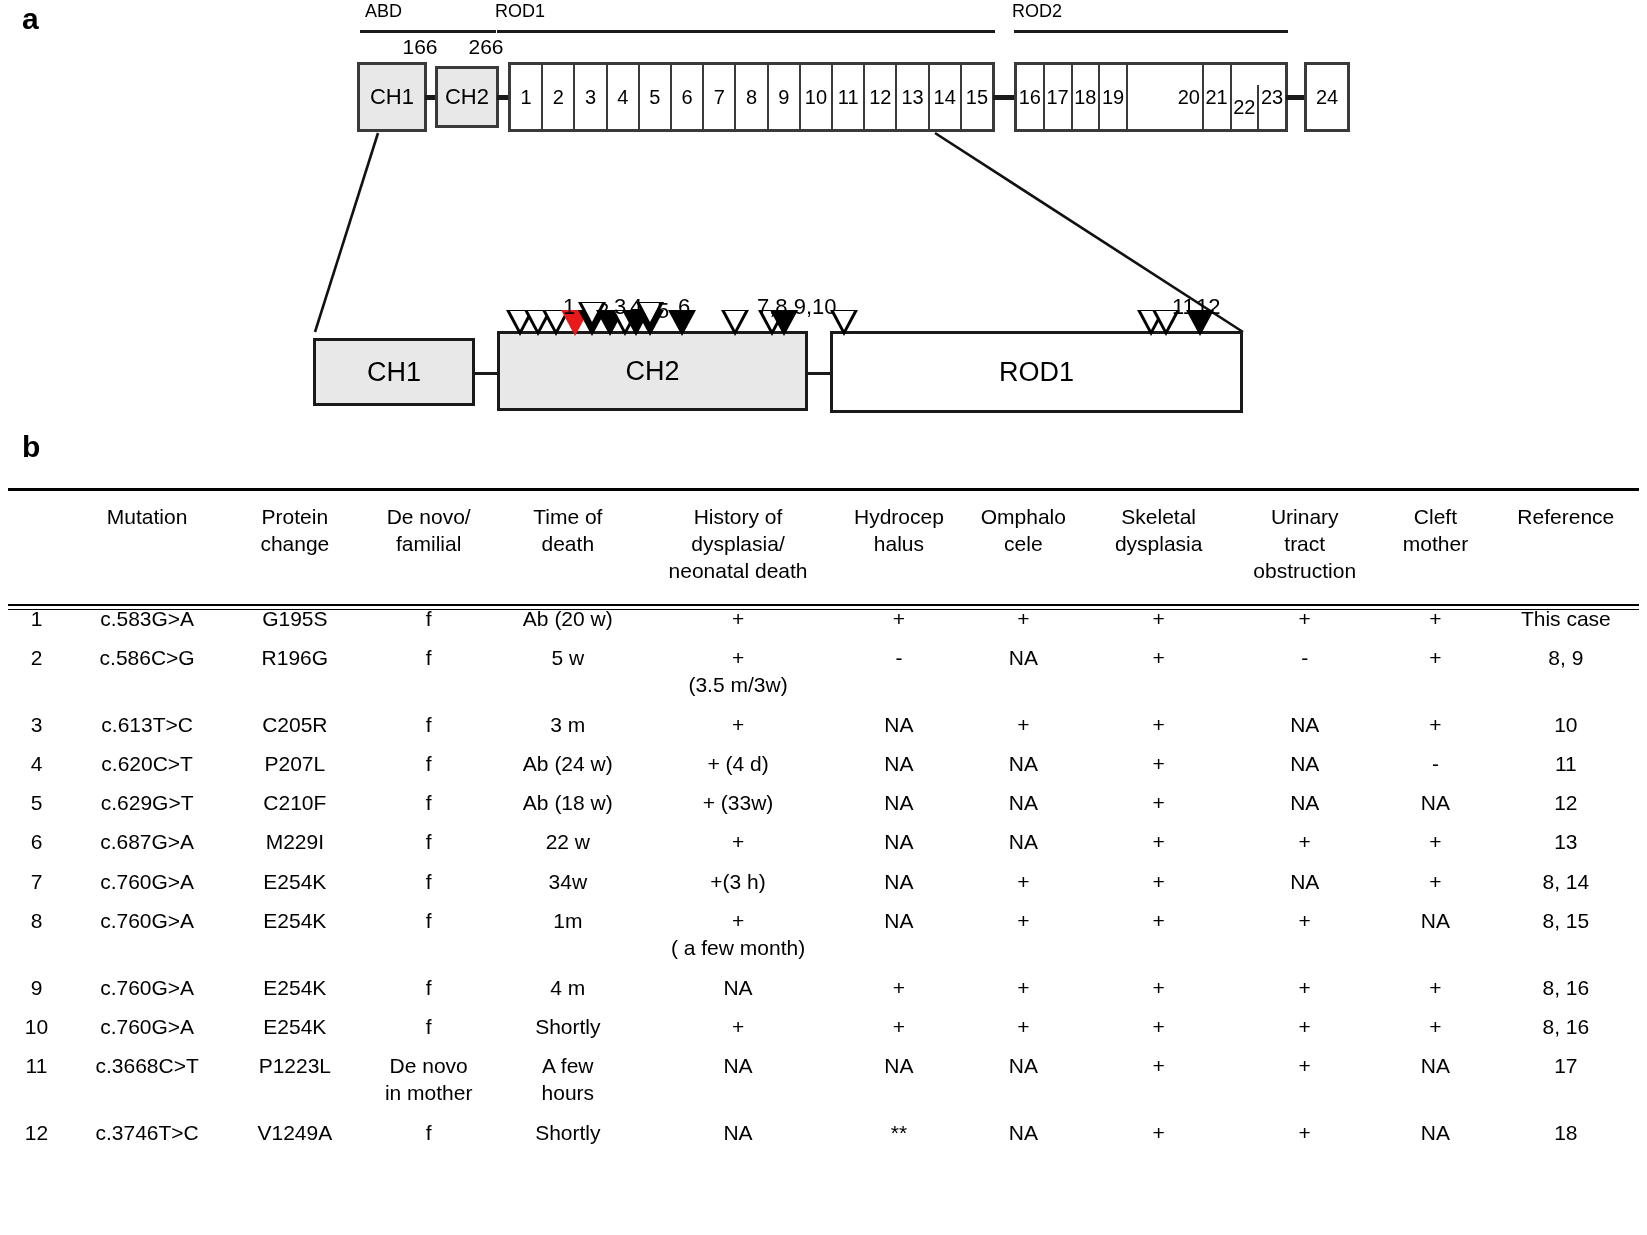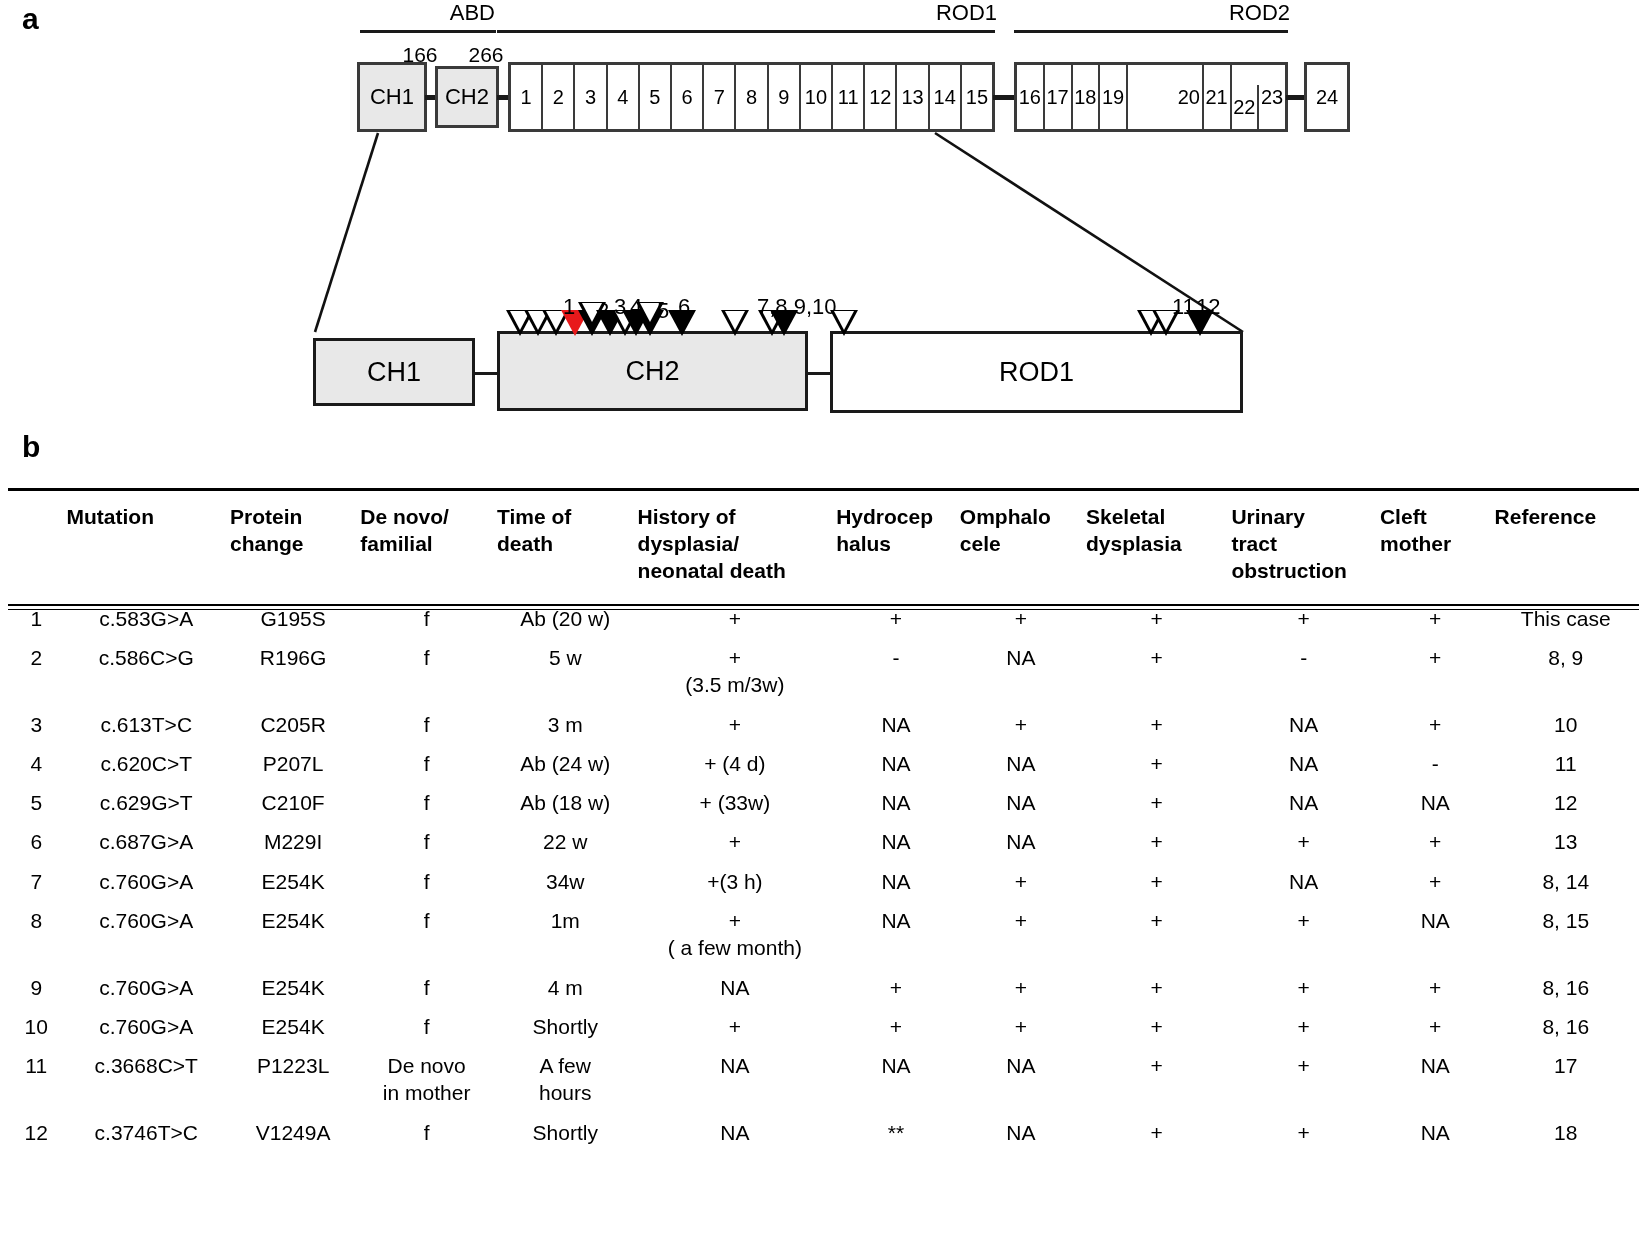--- a/index.html
+++ b/index.html
@@ -4,23 +4,23 @@
 <style>
   html,body{margin:0;padding:0;background:#fff;}
   body{
     width:1647px;height:1235px;position:relative;overflow:hidden;
     font-family:"Liberation Sans","DejaVu Sans",sans-serif;
     color:#000;
   }
   .panel-letter{position:absolute;font-size:30px;font-weight:bold;line-height:1;}
   
   #panel-a{position:absolute;left:0;top:0;width:1647px;height:470px;}
-  .dom-label{position:absolute;font-size:22px;text-align:right;line-height:1;}
+  .dom-label{position:absolute;font-size:18px;text-align:left;line-height:1;}
   .dom-rule{position:absolute;height:0;border-top:3px solid #1a1a1a;}
-  .num-label{position:absolute;font-size:21px;line-height:1;text-align:center;margin-top:8px;}
+  .num-label{position:absolute;font-size:21px;line-height:1;text-align:center;}
   .ch-box{
     position:absolute;border:3px solid #3a3a3a;background:#e8e8e8;
     display:flex;align-items:center;justify-content:center;
     font-size:22px;box-sizing:border-box;
   }
   .rod-group{position:absolute;display:flex;border:3px solid #3a3a3a;box-sizing:border-box;background:#fff;}
   .rod-cell{
     border-right:2.5px solid #3a3a3a;box-sizing:border-box;
     display:flex;align-items:center;justify-content:center;
     font-size:20px;background:#fff;
@@ -54,21 +54,21 @@
     border-top:26px solid #e8191b;
   }
   .tri-num{position:absolute;font-size:22px;line-height:1;white-space:nowrap;}
   
   #panel-b{position:absolute;left:0;top:432px;width:1647px;}
   table.mut{
     position:absolute;left:8px;top:62px;width:1631px;
     border-collapse:collapse;font-size:21px;
   }
   table.mut thead th{
-    font-weight:bold;vertical-align:top;text-align:left;
+    font-weight:normal;vertical-align:top;text-align:center;
     padding:10px 2px 14px 2px;line-height:1.28;
   }
   table.mut tbody td{
     text-align:center;vertical-align:top;padding:6px 2px;line-height:1.3;
     white-space:pre-line;
   }
   .rule-top{position:absolute;left:8px;top:56px;width:1631px;border-top:3px solid #000;}
   .rule-mid-a{position:absolute;left:8px;top:172px;width:1631px;border-top:2.5px solid #000;}
   .rule-mid-b{position:absolute;left:8px;top:177px;width:1631px;border-top:1.5px solid #000;}
   td.idx{text-align:left;padding-left:14px;}

